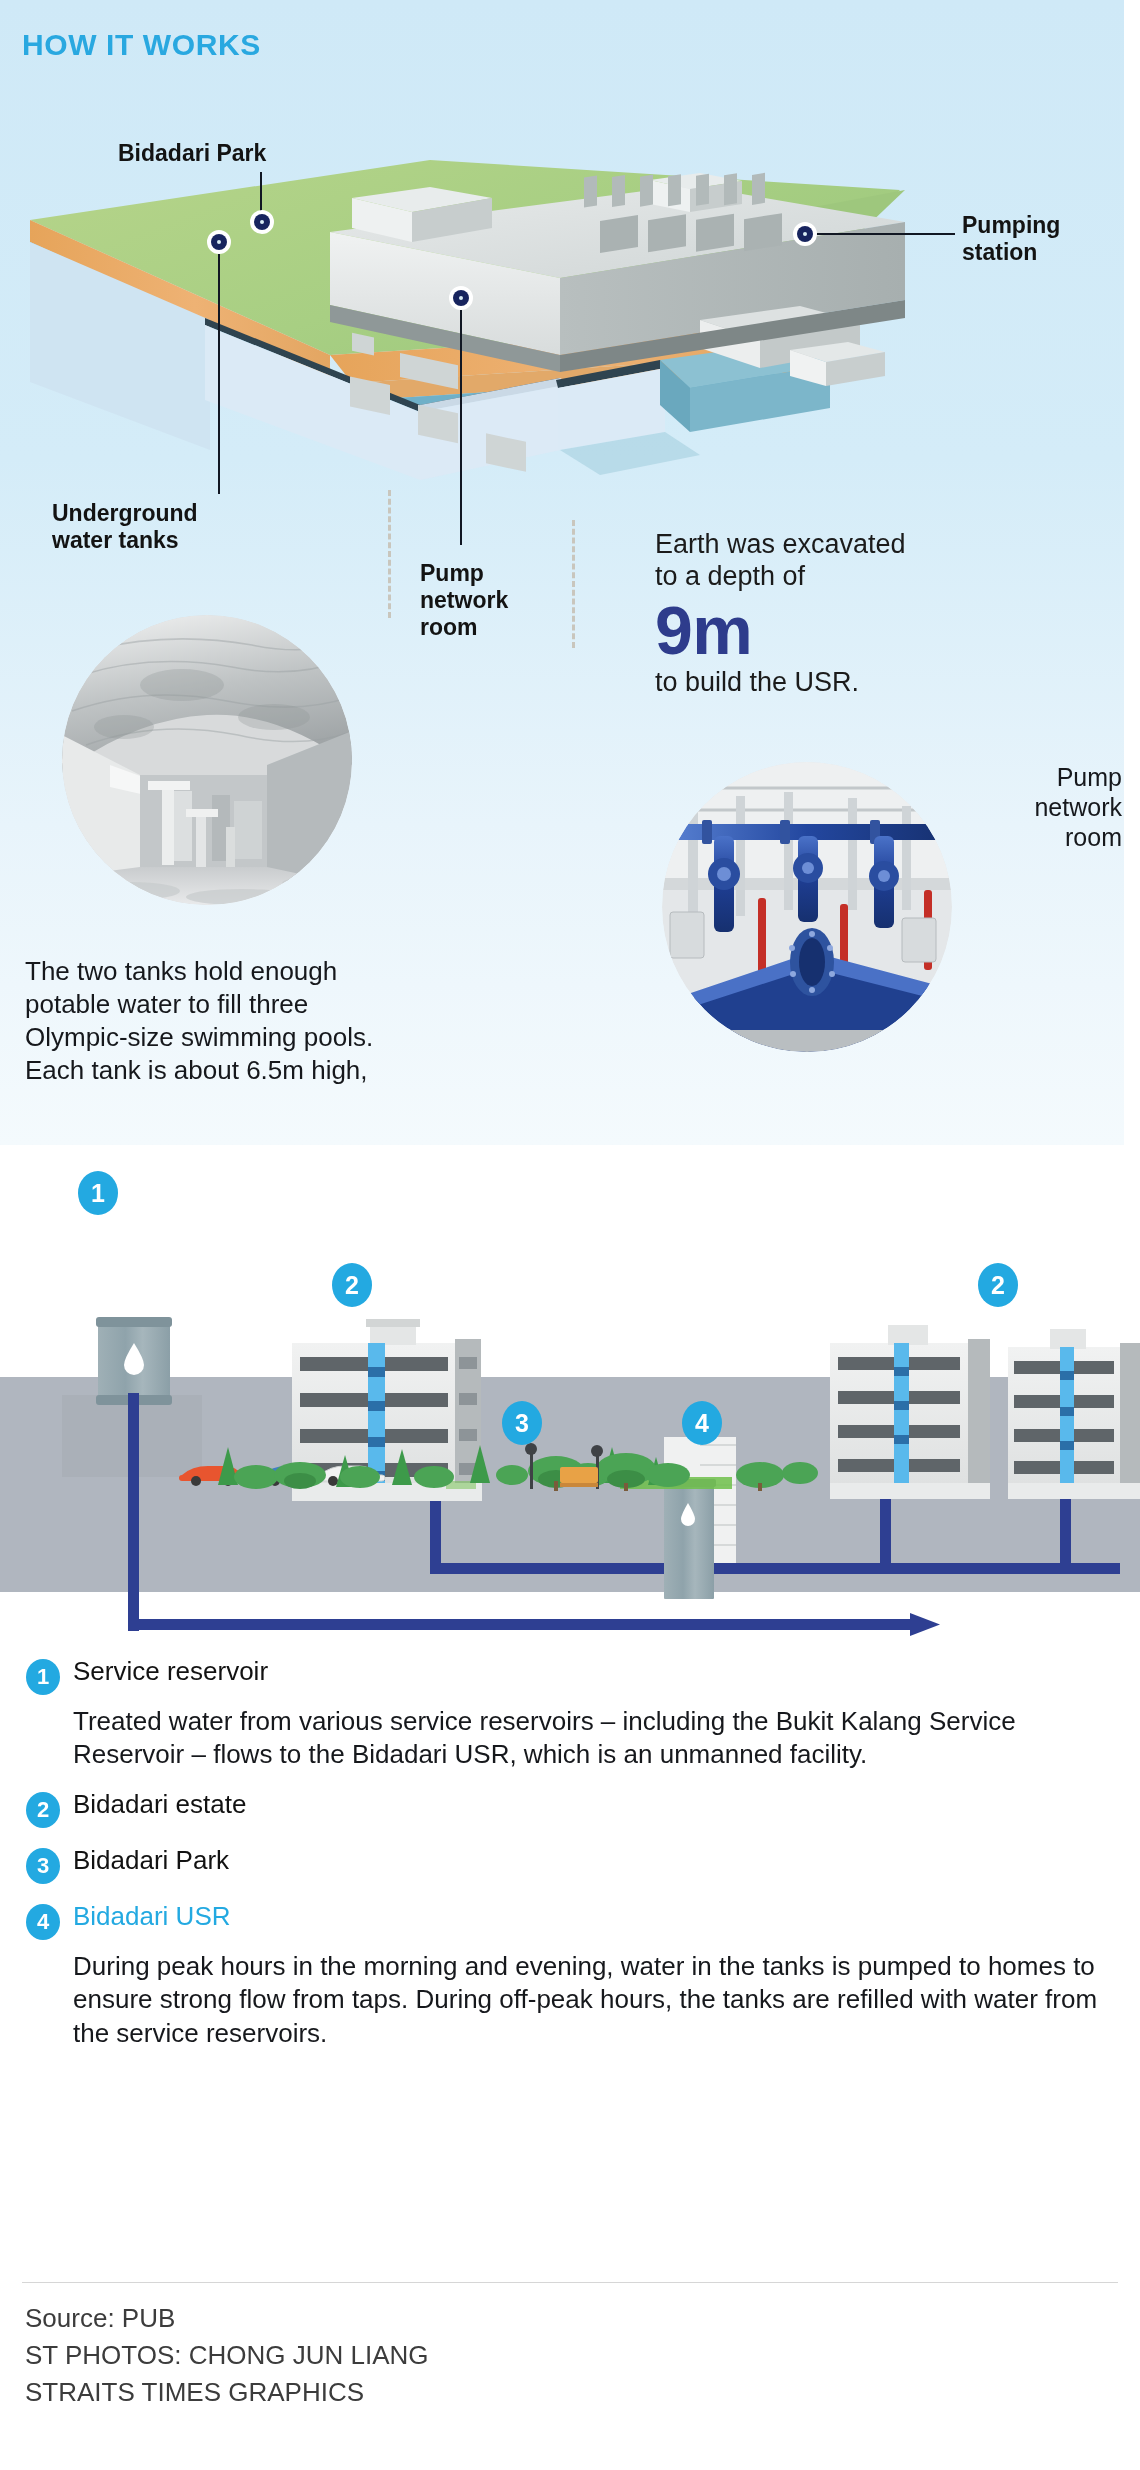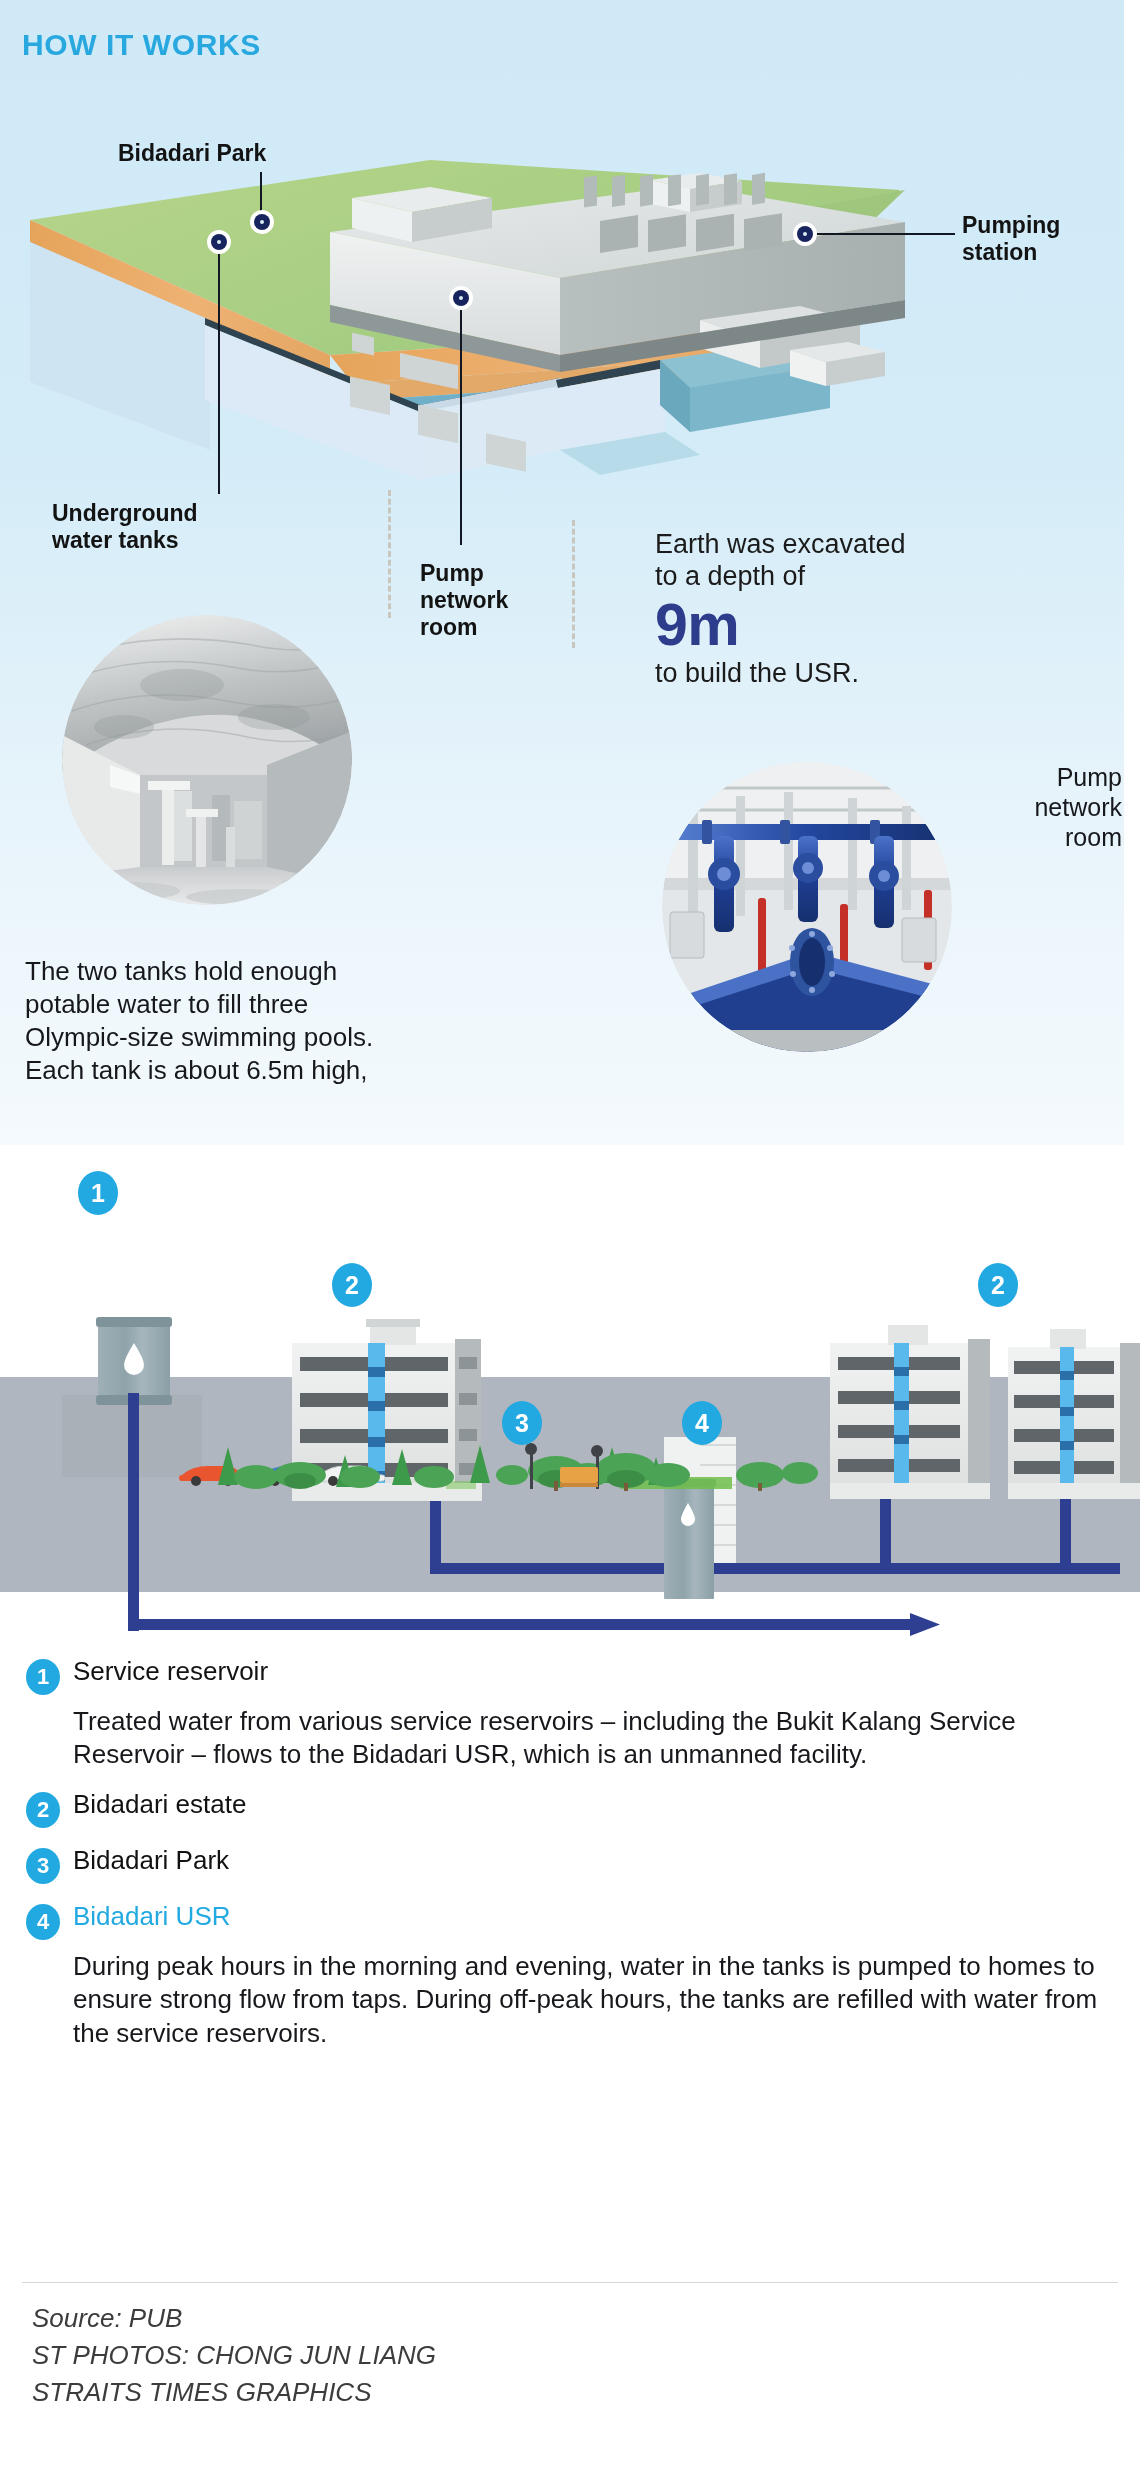--- a/index.html
+++ b/index.html
@@ -76,21 +76,21 @@
   }
 
   .dashline {
     position: absolute;
     width: 0; border-left: 3px dashed #c9c6bd;
   }
 
   
   .stat-block { position: absolute; left: 655px; top: 528px; }
   .stat-line { font-size: 27px; color: #1b1b1b; line-height: 1.2; }
-  .stat-big  { font-size: 59px; font-weight: bold; color: #2e3c8c; line-height: 1.05; margin: 2px 0 0 0; letter-spacing: -0.5px; }
+  .stat-big  { font-size: 68px; font-weight: bold; color: #2e3c8c; line-height: 1.05; margin: 2px 0 0 0; letter-spacing: -0.5px; }
 
   
   .photo {
     position: absolute;
     border-radius: 50%;
     overflow: hidden;
   }
   .photo-tank { left: 62px; top: 615px; width: 290px; height: 290px; }
   .photo-pump { left: 662px; top: 762px; width: 290px; height: 290px; }
 
@@ -150,22 +150,22 @@
   .ltitle { font-size: 26px; font-weight: normal; color: #121212; line-height: 1.25; }
   .ltitle.accent { color: #23a9e1; }
   .lbody { font-size: 26px; color: #16181c; line-height: 1.3; margin-top: 17px; }
 
   
   .divider {
     position: absolute; left: 22px; top: 2282px;
     width: 1096px; height: 1px; background: #d6d6d6;
   }
   .footer {
-    position: absolute; left: 32px; top: 2300px;
-    font-size: 26px; line-height: 1.42; color: #3c3c3c; font-style: italic;
+    position: absolute; left: 25px; top: 2300px;
+    font-size: 26px; line-height: 1.42; color: #3c3c3c;
   }
   .footer div { white-space: nowrap; }
 </style>
 </head>
 <body>
 
 <div class="top-section">
 
   <div class="headline">HOW IT WORKS</div>
 

